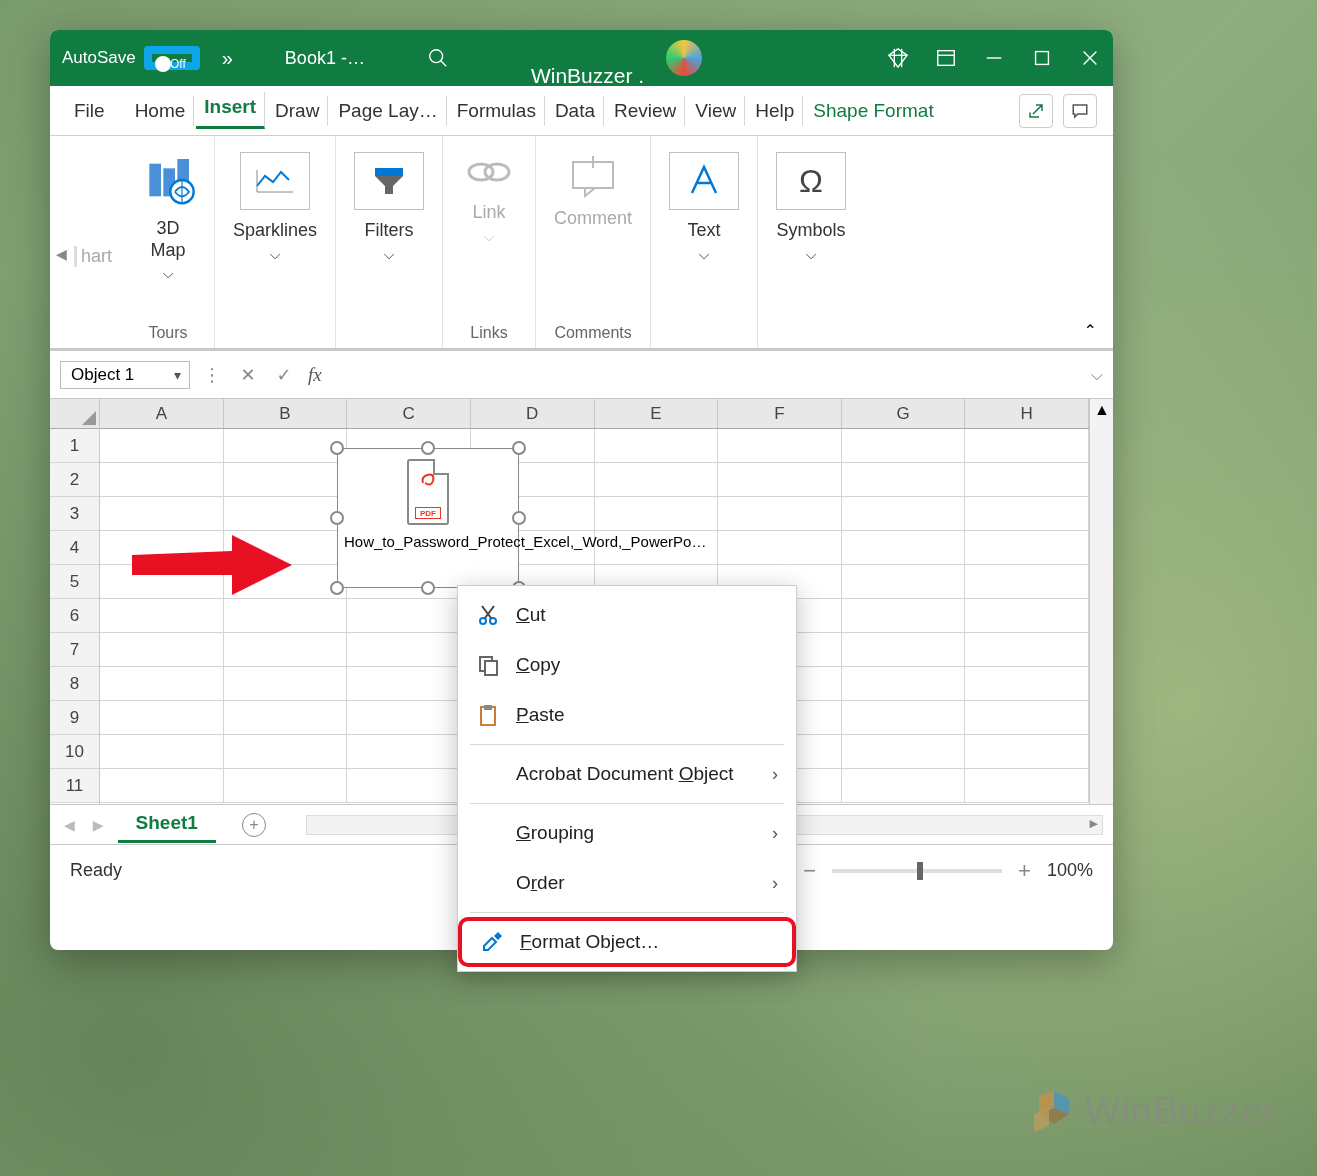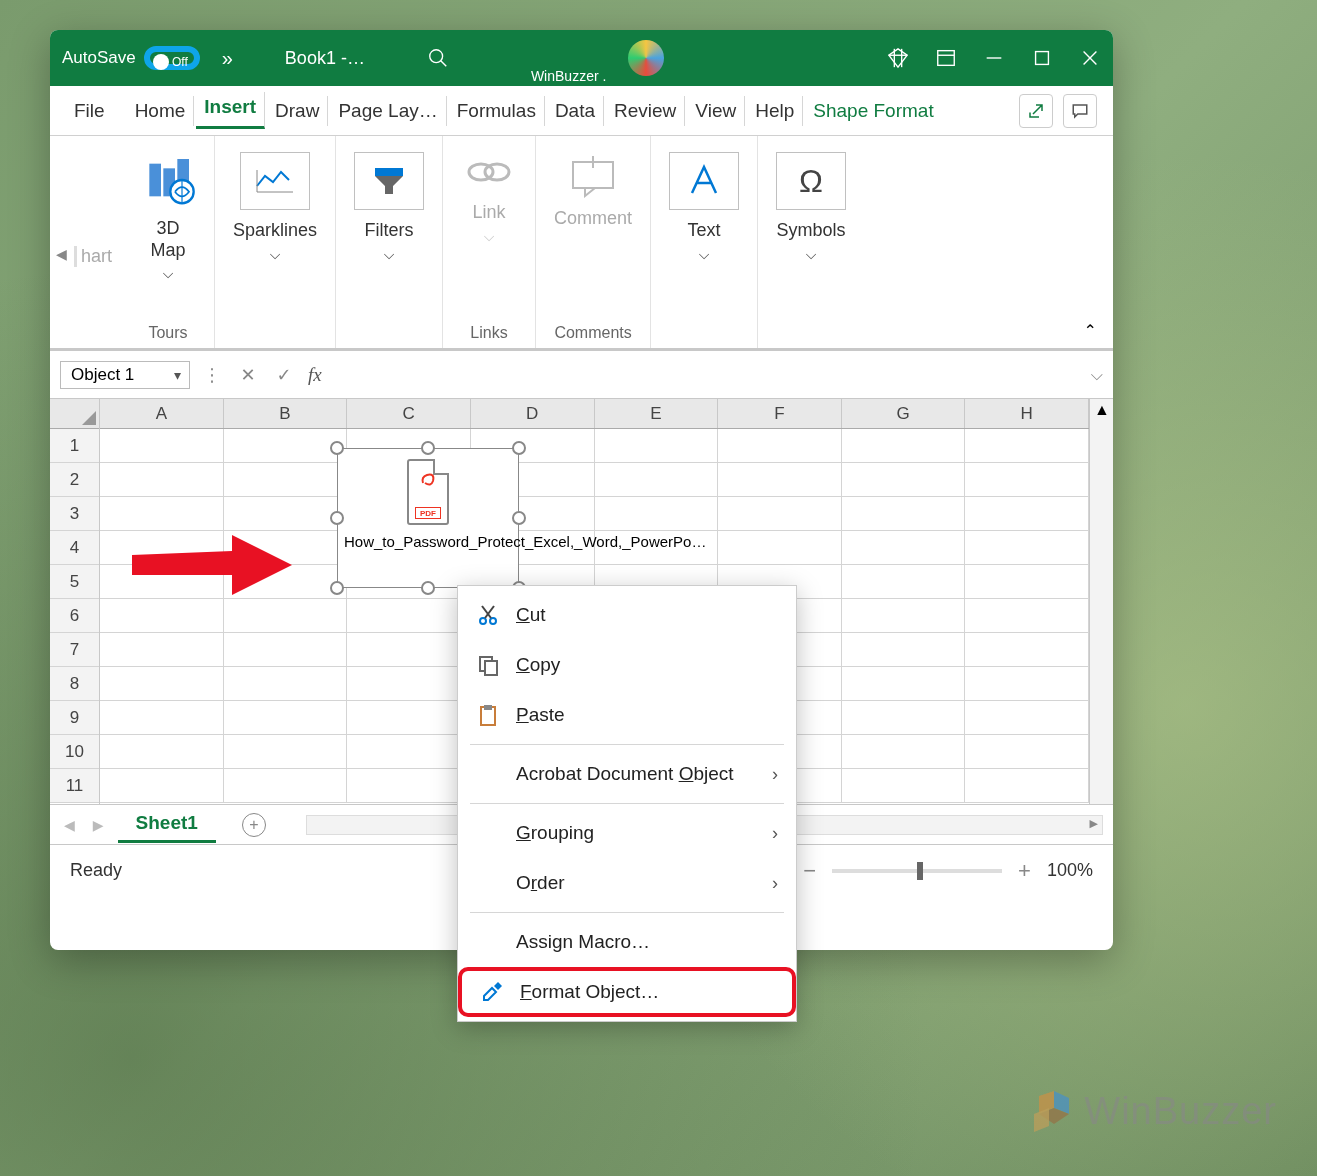--- a/index.html
+++ b/index.html
@@ -1,27 +1,27 @@
 <!DOCTYPE html>
 <html><head>
 <meta charset="utf-8">
 <style>
 * { box-sizing: border-box; margin: 0; padding: 0; font-family: "Segoe UI", sans-serif; }
 body { background: linear-gradient(135deg, #7a9b6d 0%, #8fae7f 50%, #6d8c5f 100%); width: 1317px; height: 1176px; position: relative; overflow: hidden; }
 .bg-blur { position: absolute; inset: 0; background: radial-gradient(circle at 90% 60%, rgba(180,200,140,0.6), transparent 40%), radial-gradient(circle at 10% 90%, rgba(60,90,50,0.5), transparent 50%); }
 .window { position: absolute; left: 50px; top: 30px; width: 1063px; height: 920px; background: #fff; border-radius: 8px; box-shadow: 0 10px 40px rgba(0,0,0,0.3); overflow: visible; }
 .titlebar { height: 56px; background: #107c41; display: flex; align-items: center; padding: 0 12px; gap: 12px; color: #fff; border-radius: 8px 8px 0 0; }
 .autosave { display: flex; align-items: center; gap: 8px; font-size: 17px; }
-.toggle { width: 56px; height: 24px; border: 6px solid #0ea5e9; border-radius: 12px; position: relative; }
+.toggle { width: 56px; height: 24px; border: 8px solid #0ea5e9; border-radius: 4px; position: relative; }
 .toggle::after { content:""; position:absolute; left:3px; top:2px; width:16px; height:16px; background:#fff; border-radius:50%; }
 .toggle-label { font-size:12px; position:absolute; right:6px; top:3px; }
 .tb-more { font-size:20px; margin: 0 10px; }
 .tb-title { font-size:18px; flex: 0 0 auto; margin-left: 30px; }
 .tb-search { width:24px; height:24px; margin: 0 40px 0 50px; }
-.tb-user { font-size:14px; margin-left:30px;margin-top:36px; }
+.tb-user { font-size:21px; margin-left:30px;margin-top:36px; }
 .tb-avatar { width:36px; height:36px; border-radius:50%; background: conic-gradient(#f5c542, #4aa3df, #e74c3c, #2ecc71, #f5c542); margin-left:10px; }
 .tb-right { margin-left:auto; display:flex; align-items:center; gap:26px; }
 .tb-icon { width:22px; height:22px; stroke:#fff; fill:none; stroke-width:1.5; }
 .menubar { height: 50px; background:#fff; display:flex; align-items:center; padding: 0 16px; border-bottom: 1px solid #d0d0d0; gap: 2px; }
 .menu-item { font-size: 19px; padding: 4px 8px; color:#333; cursor:pointer; border-right: 1px solid #d6d6d6; }
 .menu-item:first-child { border-right:none; padding-right:20px; }
 .menu-item.active { color:#107c41; font-weight:600; border-bottom: 3px solid #107c41; padding-bottom:8px; }
 .menu-item.shape { color:#107c41; }
 .menu-right { margin-left:auto; display:flex; gap:10px; }
 .menu-btn { width:34px; height:34px; border:1px solid #ccc; border-radius:4px; display:flex; align-items:center; justify-content:center; }
@@ -486,24 +486,20 @@
     <span class="cm-icon"></span>
     <span><span class="u">G</span>rouping</span>
     <span class="cm-arrow">›</span>
   </div>
   <div class="cm-item">
     <span class="cm-icon"></span>
     <span>O<span class="u">r</span>der</span>
     <span class="cm-arrow">›</span>
   </div>
   <div class="cm-sep"></div>
-  <div class="cm-item">
-    <span class="cm-icon"></span>
-    <span>Assi<span class="u">g</span>n Macro…</span>
-  </div>
   <div class="cm-item cm-highlight">
     <svg class="cm-icon" viewBox="0 0 24 24">
         <path d="M4 16 L12 8 L16 12 L8 20 L4 20 Z" fill="none" stroke="#0078d4" stroke-width="2"></path>
         <path d="M14 6 L18 2 L22 6 L18 10" fill="#0078d4"></path>
       </svg>
     <span><span class="u">F</span>ormat Object…</span>
   </div>
 </div>
 
 <div class="watermark">

